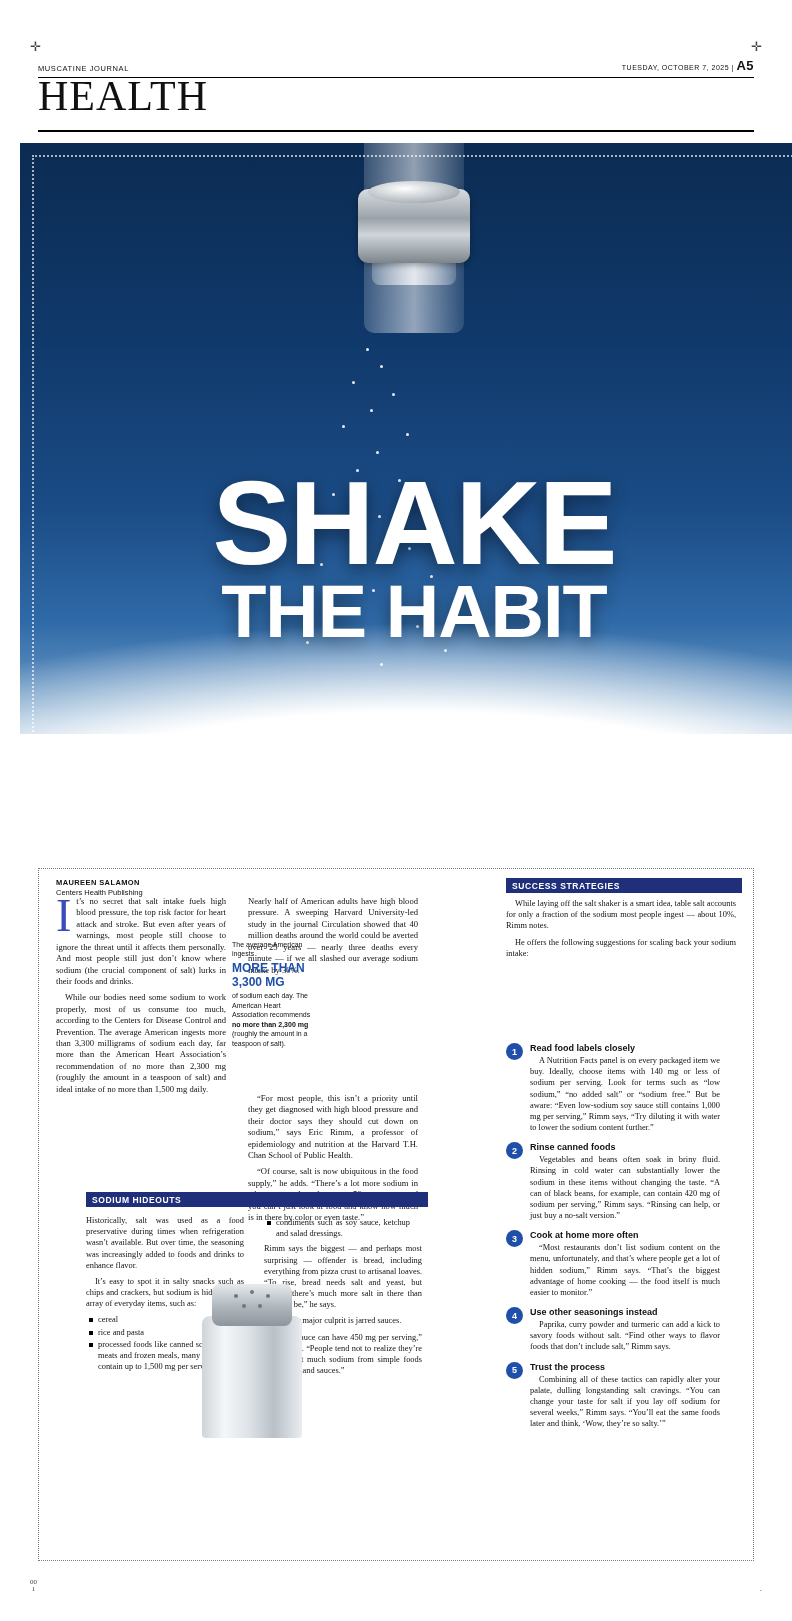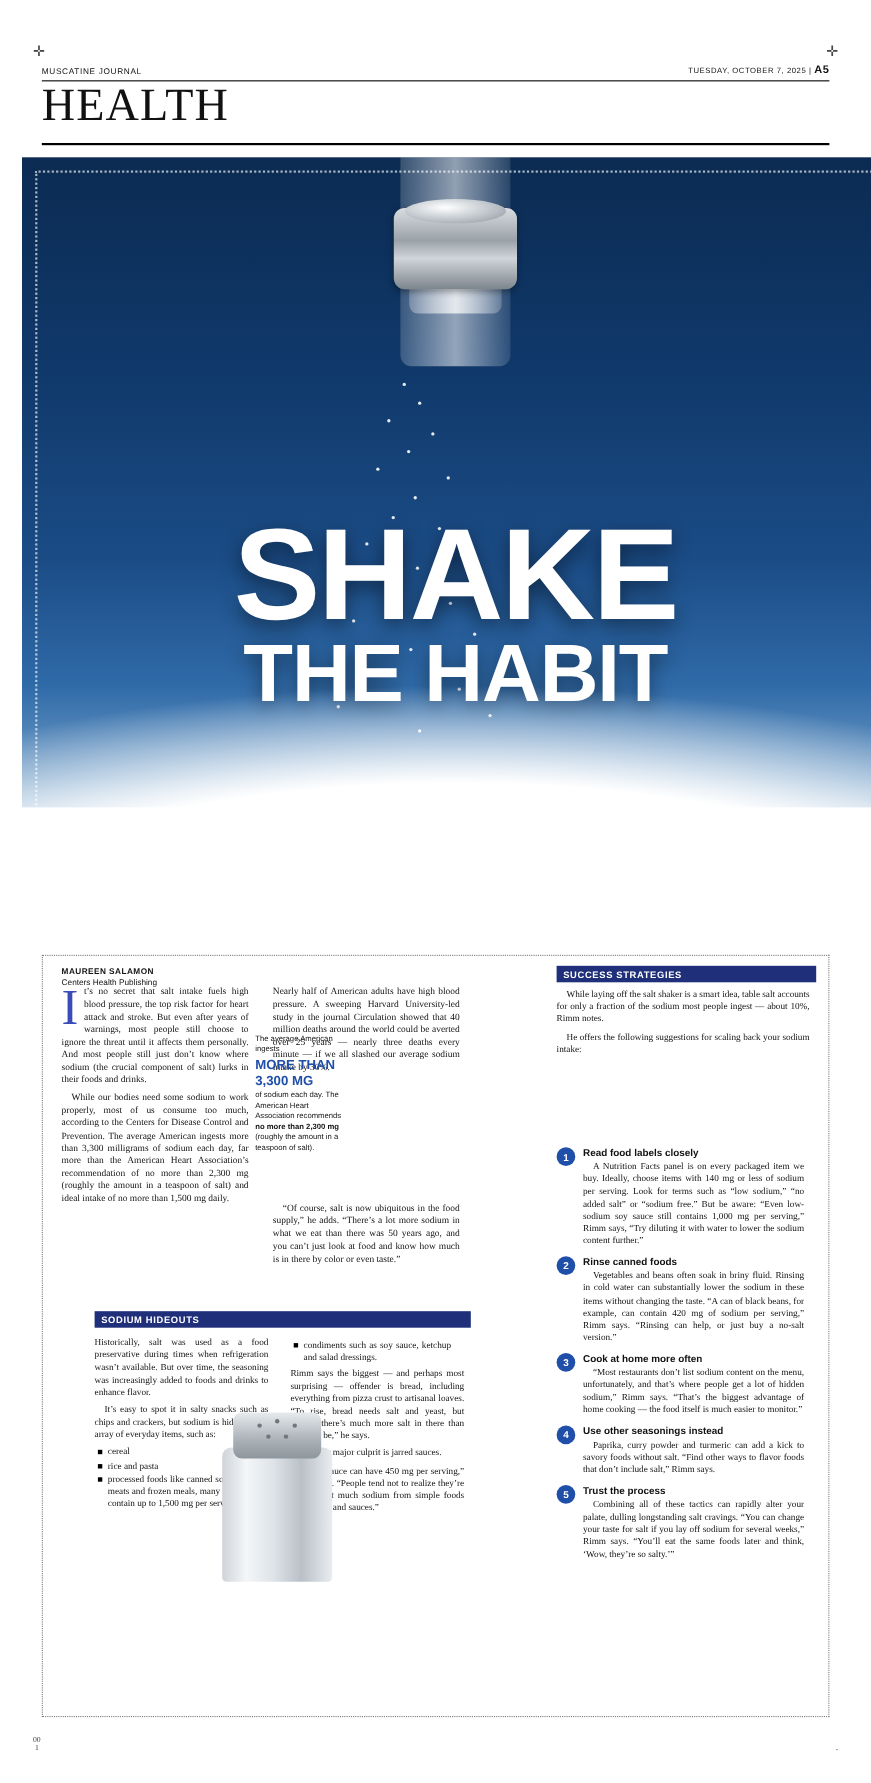--- a/index.html
+++ b/index.html
@@ -16,21 +16,21 @@
   .reg.tr{right:30px;top:40px;}
   .reg.bl{left:30px;bottom:28px;font-size:7px;letter-spacing:0;text-align:center;}
   .reg.br{right:30px;bottom:28px;font-size:9px;}
 
   
   .masthead{position:absolute;left:38px;right:38px;top:58px;
     display:flex;justify-content:space-between;align-items:flex-end;
     border-bottom:1px solid #000;padding-bottom:4px;}
   .masthead .left{font-family:"Liberation Sans",sans-serif;font-size:7.5px;letter-spacing:.6px;}
   .masthead .right{font-family:"Liberation Sans",sans-serif;font-size:7px;letter-spacing:.5px;}
-  .masthead .right b{font-size:10px;}
+  .masthead .right b{font-size:13px;}
 
   .section-title{position:absolute;left:38px;top:72px;
     font-family:"Liberation Serif",serif;font-size:42px;letter-spacing:1px;font-weight:400;}
   .rule-under-title{position:absolute;left:38px;right:38px;top:130px;border-top:2px solid #000;}
 
   
   .hero{position:absolute;left:20px;top:143px;width:788px;height:705px;overflow:hidden;
     background:linear-gradient(180deg,#0b2b52 0%,#10396b 28%,#1b4c86 52%,#2f6aa8 68%,#6f9cc6 80%,#cfe0ee 90%,#ffffff 100%);}
   .hero .dotframe{position:absolute;left:12px;top:12px;right:12px;bottom:12px;
     border:2px dotted rgba(255,255,255,.65);}
@@ -109,21 +109,21 @@
     background:linear-gradient(180deg,#e8ebee,#aeb5bb 55%,#8e969d);}
   .shaker2 .dot{position:absolute;width:4px;height:4px;border-radius:50%;background:#6f777e;}
 
   
   .tips{position:absolute;left:506px;top:1042px;width:230px;}
   .tip{position:relative;padding-left:24px;margin-bottom:9px;}
   .tip .num{position:absolute;left:0;top:0;width:17px;height:17px;border-radius:50%;
     background:#1f4fa8;color:#fff;font-family:"Liberation Sans",sans-serif;font-weight:700;
     font-size:9px;display:flex;align-items:center;justify-content:center;}
   .tip h4{margin:1px 0 2px 0;font-family:"Liberation Sans",sans-serif;font-size:9px;font-weight:700;}
-  .tip p{margin:0 5px 4px 0;font-size:8.4px;line-height:1.33;text-align:justify;text-indent:9px;}
+  .tip p{margin:0 16px 4px 0;font-size:8.4px;line-height:1.33;text-align:justify;text-indent:9px;}
   .tip p.first{text-indent:9px;}
 
   .intro-success{position:absolute;left:506px;top:898px;width:230px;font-size:8.4px;line-height:1.33;text-align:justify;}
   .intro-success p{margin:0 0 5px 0;text-indent:9px;}
 </style>
 </head>
 <body>
 
 <div class="page">
 
@@ -206,20 +206,21 @@
   <div class="col colA">
     <p class="first">
       <span class="dropcap">I</span><span>t’s no secret that salt intake fuels high blood pressure, the top risk factor for heart attack and stroke. But even after years of warnings, most people still choose to ignore the threat until it affects them personally. And most people still just don’t know where sodium (the crucial component of salt) lurks in their foods and drinks.</span>
     </p>
     <p>While our bodies need some sodium to work properly, most of us consume too much, according to the Centers for Disease Control and Prevention. The average American ingests more than 3,300 milligrams of sodium each day, far more than the American Heart Association’s recommendation of no more than 2,300 mg (roughly the amount in a teaspoon of salt) and ideal intake of no more than 1,500 mg daily.</p>
   </div>
 
   <div class="col colB">
     <p class="first">Nearly half of American adults have high blood pressure. A sweeping Harvard University-led study in the journal Circulation showed that 40 million deaths around the world could be averted over 25 years — nearly three deaths every minute — if we all slashed our average sodium intake by 30%.</p>
     <div style="height:112px"></div>
+    <p>“For most people, this isn’t a priority until they get diagnosed with high blood pressure and their doctor says they should cut down on sodium,” says Eric Rimm, a professor of epidemiology and nutrition at the Harvard T.H. Chan School of Public Health.</p>
     <p>“Of course, salt is now ubiquitous in the food supply,” he adds. “There’s a lot more sodium in what we eat than there was 50 years ago, and you can’t just look at food and know how much is in there by color or even taste.”</p>
   </div>
 
   <div class="stat">
     <span class="lead">The average American ingests</span>
     <span class="big">MORE THAN 3,300 MG</span>
     <span>of sodium each day. The American Heart Association recommends </span><b>no more than 2,300 mg</b><span> (roughly the amount in a teaspoon of salt).</span>
   </div>
 
   <div class="bar hideouts">

